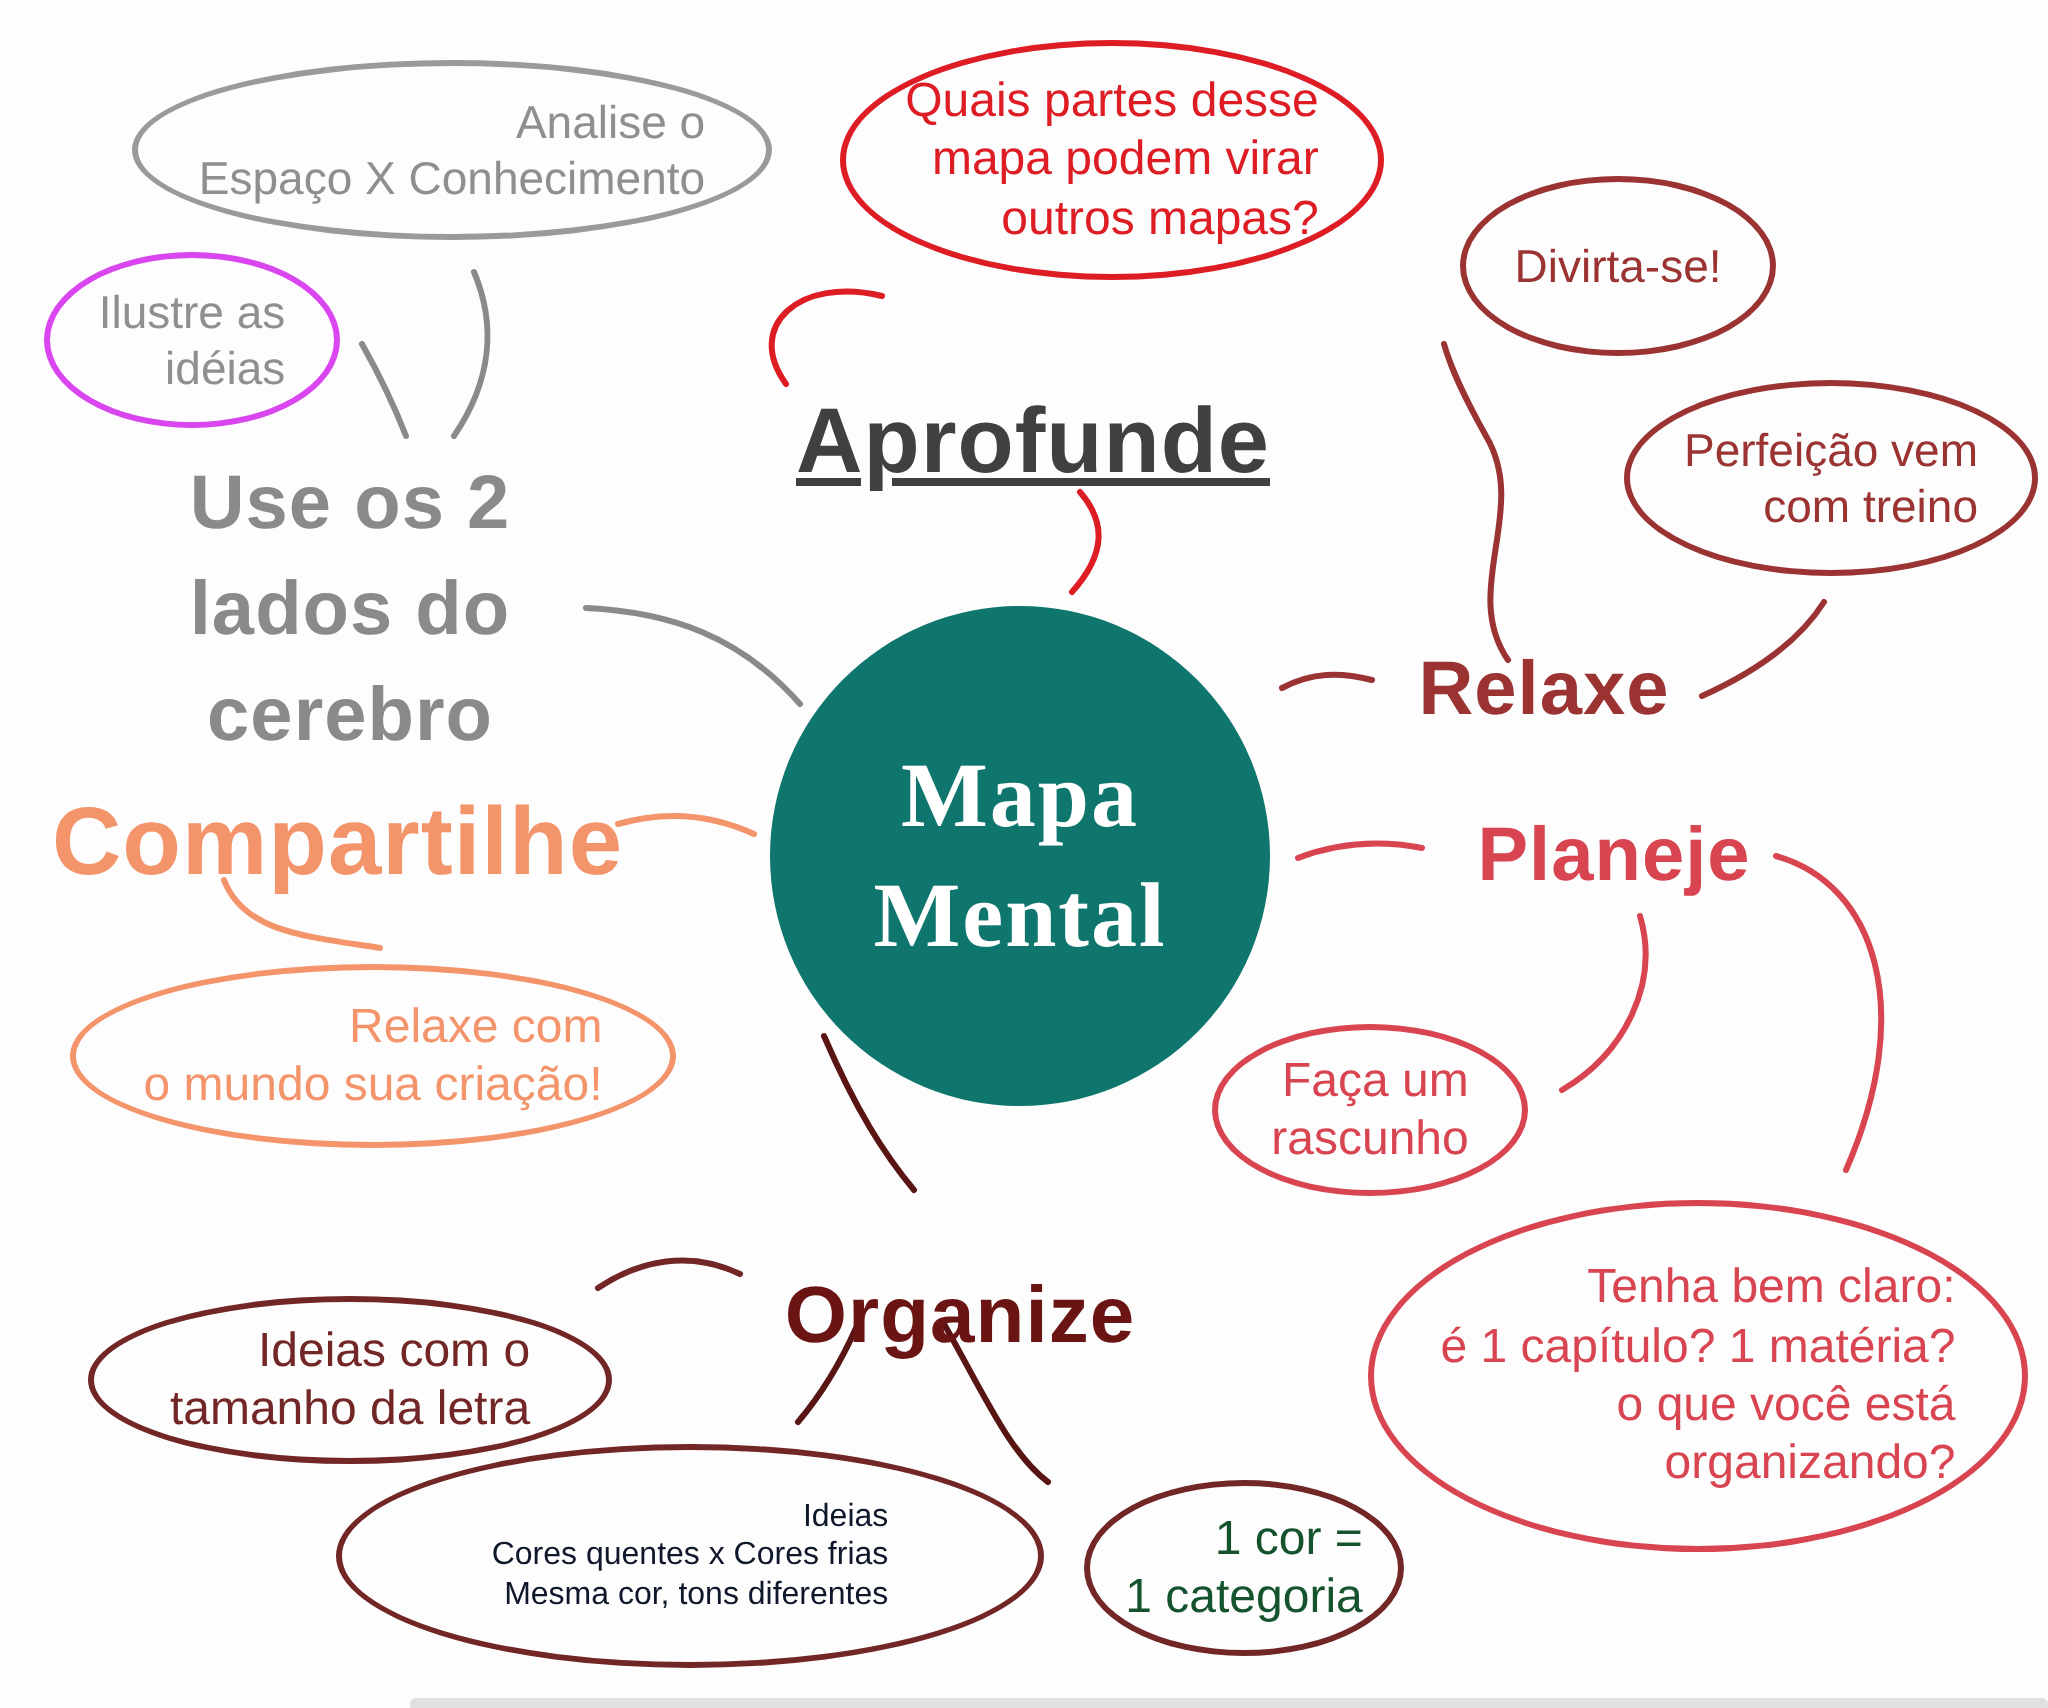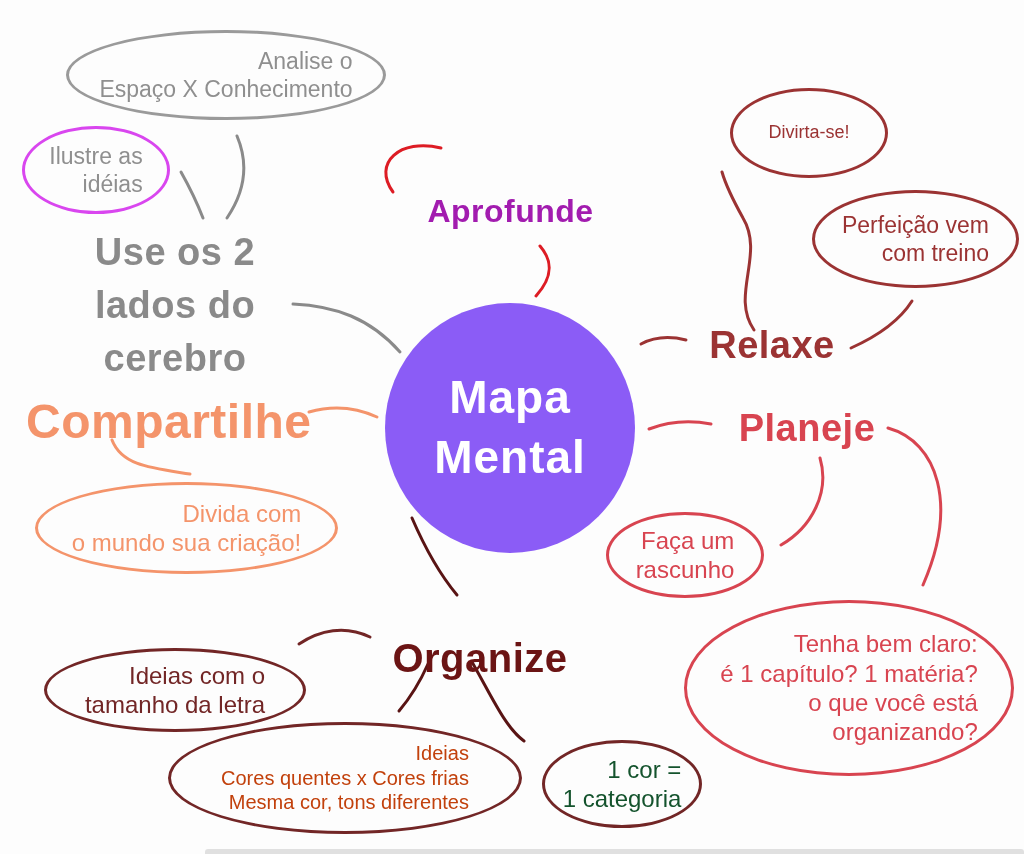--- a/index.html
+++ b/index.html
@@ -77,54 +77,57 @@
 
     <path stroke="#591414" marker-end="url(#mDark)" d="M412,518 C428,555 442,577 457,595"></path>
     <path stroke="#722626" marker-end="url(#mDark)" d="M370,637 C345,625 320,630 299,644"></path>
     <path stroke="#591414" marker-end="url(#mDark)" d="M428,664 C420,682 410,698 399,711"></path>
     <path stroke="#591414" marker-end="url(#mDark)" d="M472,662 C492,697 505,727 524,741"></path>
 
     <path stroke="#f4946b" marker-end="url(#mPeach)" d="M377,417 C353,406 330,406 309,412"></path>
     <path stroke="#f4946b" marker-end="url(#mPeach)" d="M112,440 C122,466 152,468 190,474"></path>
   </svg>
 
-  <div class="center-node" style="background:#8b5cf6;">Mapa
+  <div class="center-node" style="background:#0f766e;font-family:Liberation Serif, serif;">Mapa
 Mental</div>
 
   <div class="bubble" style="left:66px;top:30px;width:320px;height:90px;border:3px solid #9a9a9a;color:#8f8f8f;font-size:23px;">Analise o
 Espaço X Conhecimento</div>
   <div class="bubble" style="left:22px;top:126px;width:148px;height:88px;border:3px solid #d946ef;color:#8f8f8f;font-size:23px;">Ilustre as
 idéias</div>
   <div class="branch-label" style="left:55px;top:226px;width:240px;font-size:38px;line-height:1.4;color:#8a8a8a;">Use os 2
 lados do
 cerebro</div>
 
-  <div class="branch-label" style="left:398px;top:193px;width:225px;font-size:32px;color:#a21caf;">Aprofunde</div>
+  <div class="bubble" style="left:420px;top:20px;width:272px;height:120px;border:3px solid #dd1c24;color:#dd1c24;font-size:24px;">Quais partes desse
+mapa podem virar
+outros mapas?</div>
+  <div class="branch-label" style="left:398px;top:193px;width:225px;font-size:46px;color:#404040;text-decoration:underline;">Aprofunde</div>
 
-  <div class="bubble" style="left:730px;top:88px;width:158px;height:90px;border:3px solid #9b3333;color:#9b3333;font-size:18px;">Divirta-se!</div>
+  <div class="bubble" style="left:730px;top:88px;width:158px;height:90px;border:3px solid #9b3333;color:#9b3333;font-size:23px;">Divirta-se!</div>
   <div class="bubble" style="left:812px;top:190px;width:207px;height:98px;border:3px solid #9b3333;color:#9b3333;font-size:23px;">Perfeição vem
 com treino</div>
   <div class="branch-label" style="left:697px;top:324px;width:150px;font-size:38px;color:#9b3333;">Relaxe</div>
 
   <div class="branch-label" style="left:722px;top:407px;width:170px;font-size:38px;color:#d84450;">Planeje</div>
   <div class="bubble" style="left:606px;top:512px;width:158px;height:86px;border:3px solid #d84450;color:#d84450;font-size:24px;">Faça um
 rascunho</div>
   <div class="bubble" style="left:684px;top:600px;width:330px;height:176px;border:3px solid #d84450;color:#d84450;font-size:24px;">Tenha bem claro:
 é 1 capítulo? 1 matéria?
 o que você está
 organizando?</div>
 
   <div class="branch-label" style="left:26px;top:394px;width:262px;font-size:48px;color:#f4946b;">Compartilhe</div>
-  <div class="bubble" style="left:35px;top:482px;width:303px;height:92px;border:3px solid #f4946b;color:#f4946b;font-size:24px;">Divida com
+  <div class="bubble" style="left:35px;top:482px;width:303px;height:92px;border:3px solid #f4946b;color:#f4946b;font-size:24px;">Relaxe com
 o mundo sua criação!</div>
 
   <div class="branch-label" style="left:385px;top:636px;width:190px;font-size:40px;color:#6b1414;">Organize</div>
   <div class="bubble" style="left:44px;top:648px;width:262px;height:84px;border:3px solid #722626;color:#722626;font-size:24px;">Ideias com o
 tamanho da letra</div>
-  <div class="bubble" style="left:168px;top:722px;width:354px;height:112px;border:3px solid #722626;color:#c2410c;font-size:20px;">Ideias
+  <div class="bubble" style="left:168px;top:722px;width:354px;height:112px;border:3px solid #722626;color:#0f172a;font-size:16px;">Ideias
 Cores quentes x Cores frias
 Mesma cor, tons diferentes</div>
   <div class="bubble" style="left:542px;top:740px;width:160px;height:88px;border:3px solid #722626;color:#14532d;font-size:24px;">1 cor =
 1 categoria</div>
 
   <div class="page-edge"></div>
 
 </div>
 
 </body></html>

